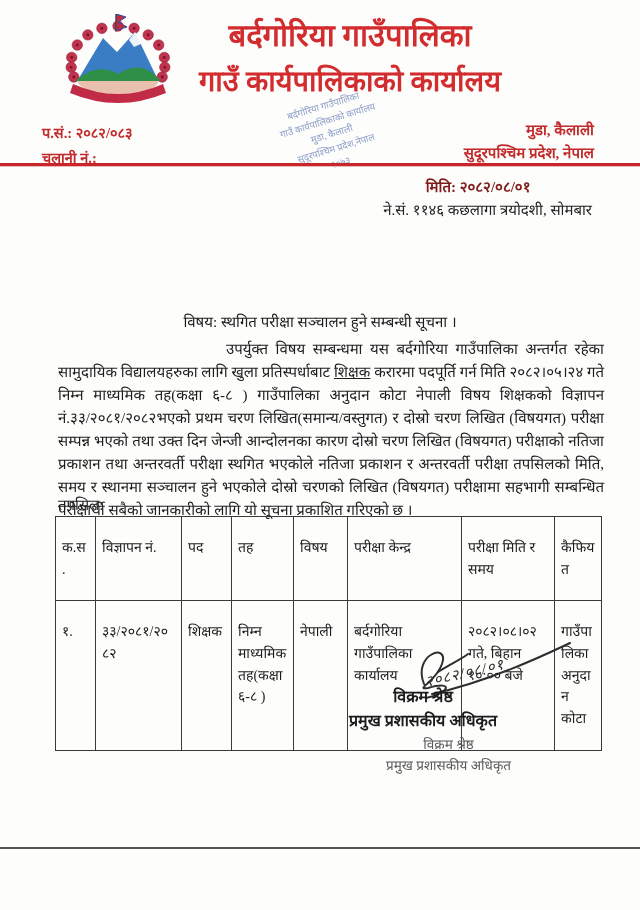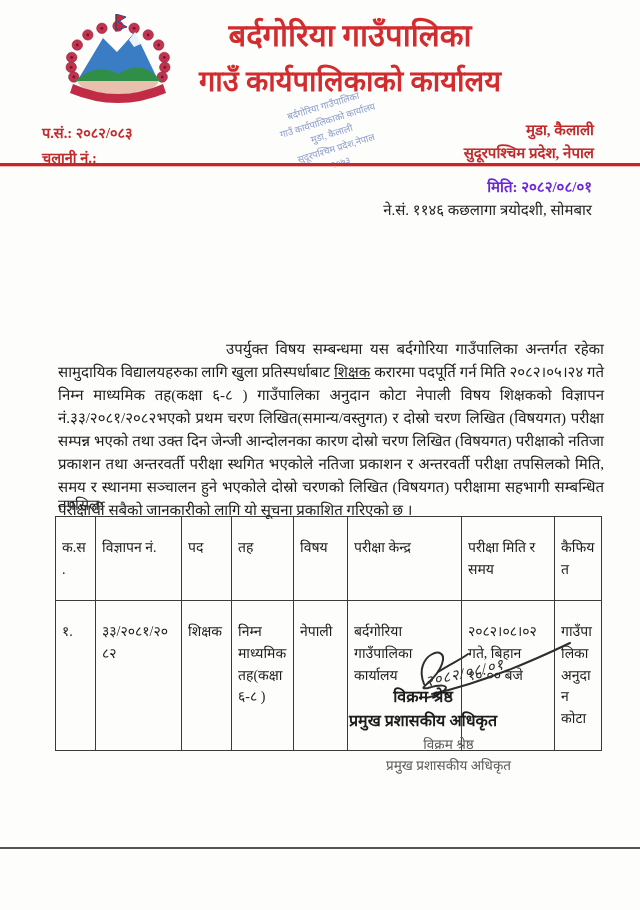--- a/index.html
+++ b/index.html
@@ -33,21 +33,21 @@
     color:rgba(72,100,168,0.62); font-size:9.5px; line-height:1.55;
     text-align:center; pointer-events:none;
   }
 
   .red-rule {
     position:absolute; left:0; top:163px; width:640px; height:3px;
     background:#c8262a; border-bottom:1px solid #f0b9b9;
   }
 
   .date-block { position:absolute; right:48px; top:176px; text-align:right; line-height:1.55; }
-  .miti-line  { color:#6d28d9; font-size:15px; font-weight:bold; }
+  .miti-line  { color:#7f1d1d; font-size:15px; font-weight:bold;text-align:center; }
   .ns-line    { color:#222; font-size:15px;margin-left:19px; }
 
   
   .notice-row {
     position:absolute; left:62px; top:235px; width:486px;
     display:flex; justify-content:space-between;
     font-size:15px; font-weight:bold;
   }
 
   .subject-line {
@@ -172,20 +172,21 @@
   </div>
 
   <div class="red-rule"></div>
 
   <div class="date-block">
     <div class="miti-line">मिति: २०८२/०८/०१</div>
     <div class="ns-line">ने.सं. ११४६ कछलागा त्रयोदशी, सोमबार</div>
   </div>
 
 
+  <div class="subject-line">विषय: स्थगित परीक्षा सञ्चालन हुने सम्बन्धी सूचना ।</div>
 
   <div class="body-para">
     <span>उपर्युक्त विषय सम्बन्धमा यस बर्दगोरिया गाउँपालिका अन्तर्गत रहेका सामुदायिक विद्यालयहरुका लागि खुला प्रतिस्पर्धाबाट </span><span class="uline">शिक्षक</span><span> करारमा पदपूर्ति गर्न मिति २०८२।०५।२४ गते निम्न माध्यमिक तह(कक्षा ६-८ ) गाउँपालिका अनुदान कोटा नेपाली विषय शिक्षकको विज्ञापन नं.३३/२०८१/२०८२भएको प्रथम चरण लिखित(समान्य/वस्तुगत) र दोस्रो चरण लिखित (विषयगत) परीक्षा सम्पन्न भएको तथा उक्त दिन जेन्जी आन्दोलनका कारण दोस्रो चरण लिखित (विषयगत) परीक्षाको नतिजा प्रकाशन तथा अन्तरवर्ती परीक्षा स्थगित भएकोले नतिजा प्रकाशन र अन्तरवर्ती परीक्षा तपसिलको मिति, समय र स्थानमा सञ्चालन हुने भएकोले दोस्रो चरणको लिखित (विषयगत) परीक्षामा सहभागी सम्बन्धित परीक्षार्थी सबैको जानकारीको लागि यो सूचना प्रकाशित गरिएको छ ।</span>
   </div>
 
   <div class="tapasil">तपसिल:</div>
 
   <table class="detail-table">
     <colgroup>
       <col style="width:40px">

